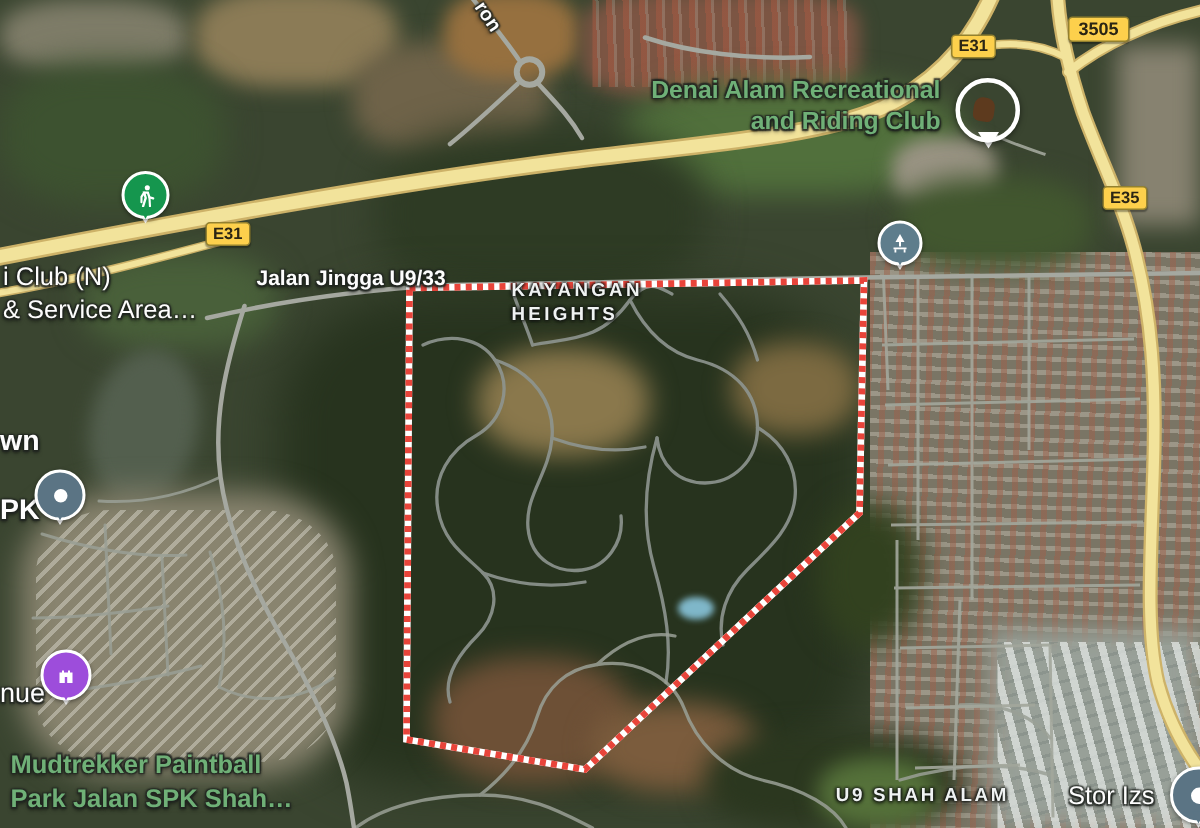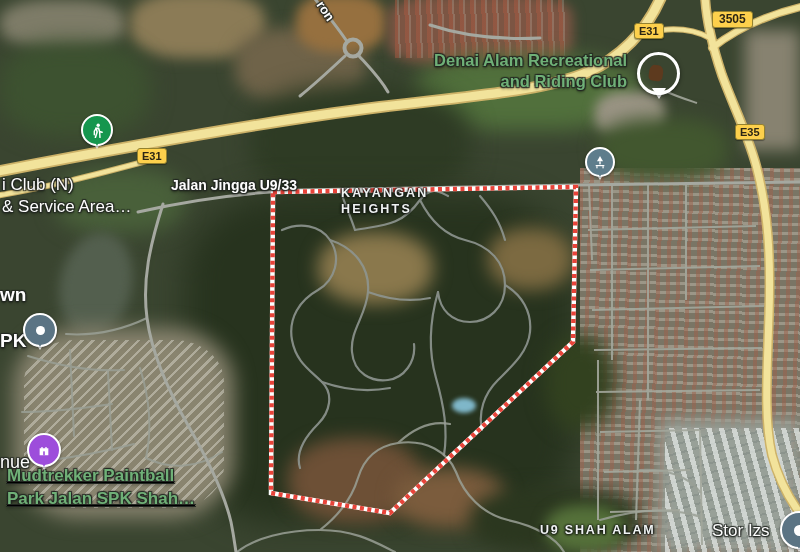--- a/index.html
+++ b/index.html
@@ -181,26 +181,26 @@
   <div style="position:absolute;left:341px;top:185px;width:122px;text-align:left;">
     <div class="area-label" style="line-height:16px;">KAYANGAN</div>
     <div class="area-label" style="line-height:16px;">HEIGHTS</div>
   </div>
 
   <div class="maplabel" style="left:0;top:284px;font-size:19px;font-weight:700;">wn</div>
   <div class="maplabel" style="left:0;top:330px;font-size:19px;font-weight:600;">PK</div>
 
   <div class="maplabel" style="left:0;top:440px;font-size:18px;margin-top:12px;">nue</div>
 
-  <div style="position:absolute;left:7px;top:464px;text-decoration:underline;">
+  <div style="position:absolute;left:7px;top:498px;">
     <div class="maplabel green-label" style="position:static;font-size:17px;line-height:23px;">Mudtrekker Paintball</div>
     <div class="maplabel green-label" style="position:static;font-size:17px;line-height:23px;">Park Jalan SPK Shah…</div>
   </div>
 
-  <div class="area-label" style="position:absolute;left:540px;top:523px;width:150px;text-align:left;font-size:12.5px;letter-spacing:1.8px;">U9 SHAH ALAM</div>
+  <div class="area-label" style="position:absolute;left:540px;top:523px;width:150px;text-align:center;font-size:12.5px;letter-spacing:1.8px;">U9 SHAH ALAM</div>
 
   <div class="maplabel" style="left:712px;top:521px;font-size:17px;">Stor Izs</div>
 
   <div class="shield" style="left:712px;top:11px;font-size:12px;padding:1px 6px;">3505</div>
   <div class="shield" style="left:634px;top:23px;">E31</div>
   <div class="shield" style="left:735px;top:124px;">E35</div>
   <div class="shield" style="left:137px;top:148px;">E31</div>
 
   <div class="pin" style="left: 81px; top: 114px; --pin-color: #15964e;">
     <div class="pin-tip-w" style="top:24px;"></div>

